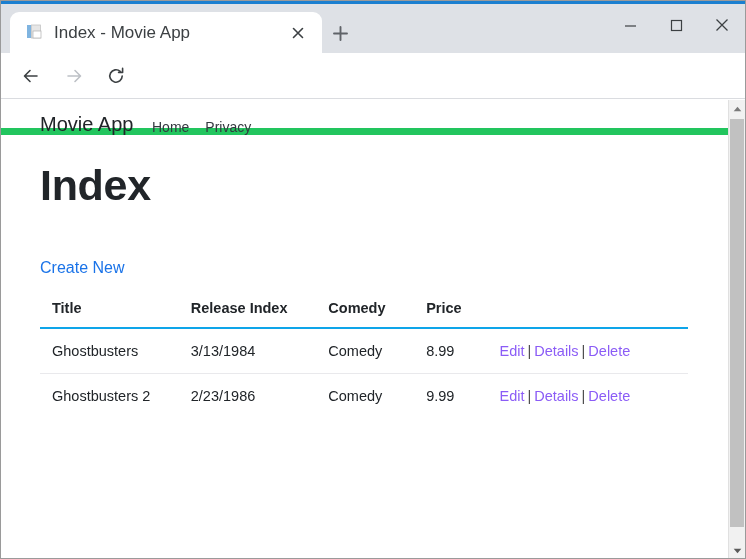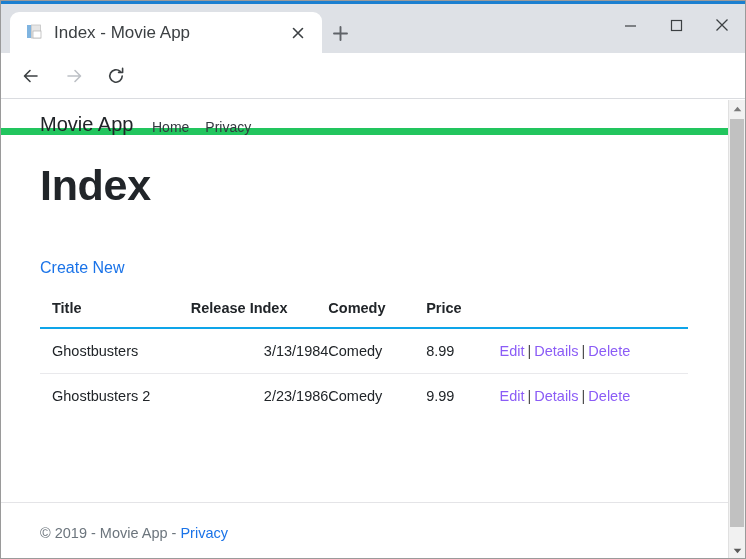--- a/index.html
+++ b/index.html
@@ -191,21 +191,21 @@
   }
   table.movies td {
     color: #212529;
     padding: 14px 0 14px 0;
     border-bottom: 1px solid #e9e9ec;
     vertical-align: middle;
   }
   table.movies tr:last-child td { border-bottom: none; }
 
   .col-title   { width: 148px; padding-left: 12px !important; }
-  .col-release { width: 135px; text-align: right; }
+  .col-release { width: 135px; }
   .col-genre   { width: 96px; }
   .col-price   { width: 72px; }
   .col-actions { width: 185px; }
 
   table.movies td.col-title { padding-left: 12px; }
   table.movies th.col-title { padding-left: 12px; }
 
   .actions a {
     color: #8b5cf6; text-decoration: none; cursor: pointer;
   }
@@ -397,25 +397,20 @@
             <td class="col-genre">Comedy</td>
             <td class="col-price">9.99</td>
             <td class="col-actions actions">
               <a>Edit</a><span class="sep">|</span><a>Details</a><span class="sep">|</span><a>Delete</a>
             </td>
           </tr>
         </tbody>
       </table>
     </div>
 
-    <div class="site-footer">
-      <div class="footer-text">
-        <span>© 2019 - Movie App - </span><a>Privacy</a>
-      </div>
-    </div>
   </div>
 
   <div class="scrollbar">
     <div class="sb-arrow sb-up">
       <svg width="9" height="6" viewBox="0 0 9 6">
         <path d="M4.5 0.8 L8.3 5.2 L0.7 5.2 Z" fill="#7a7a7a"></path>
       </svg>
     </div>
     <div class="sb-thumb"></div>
     <div class="sb-arrow sb-down">

